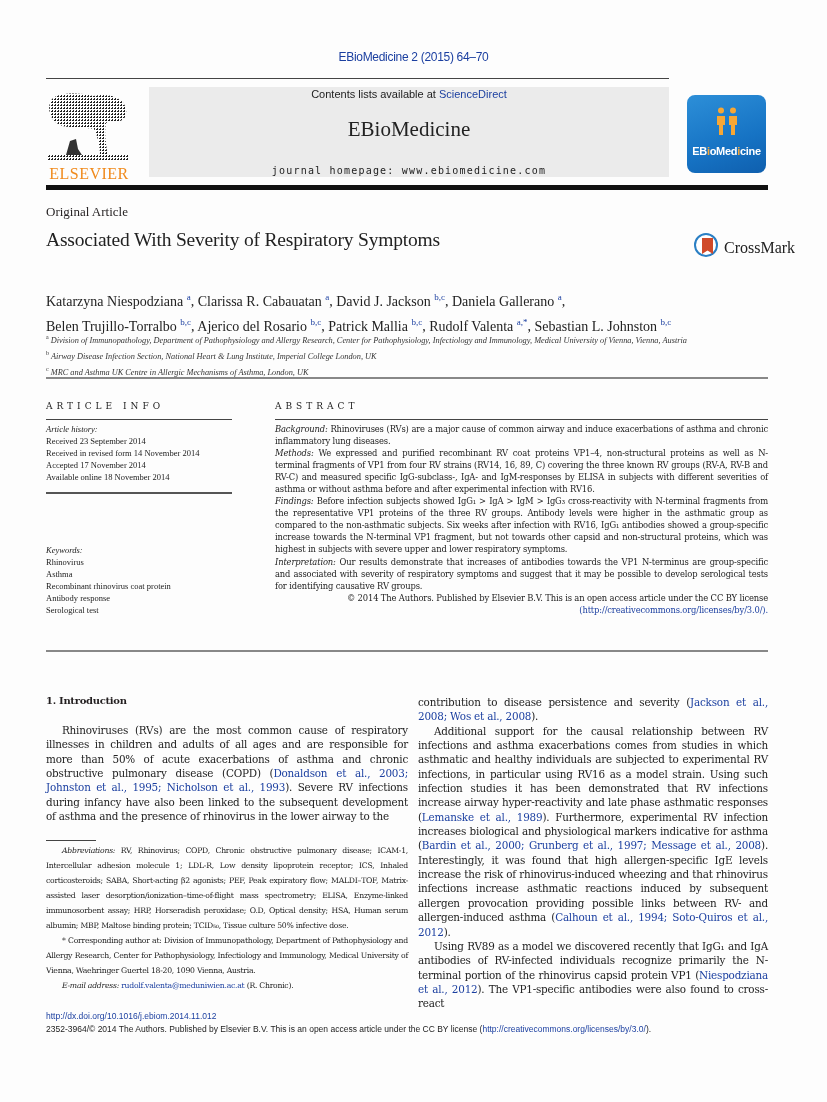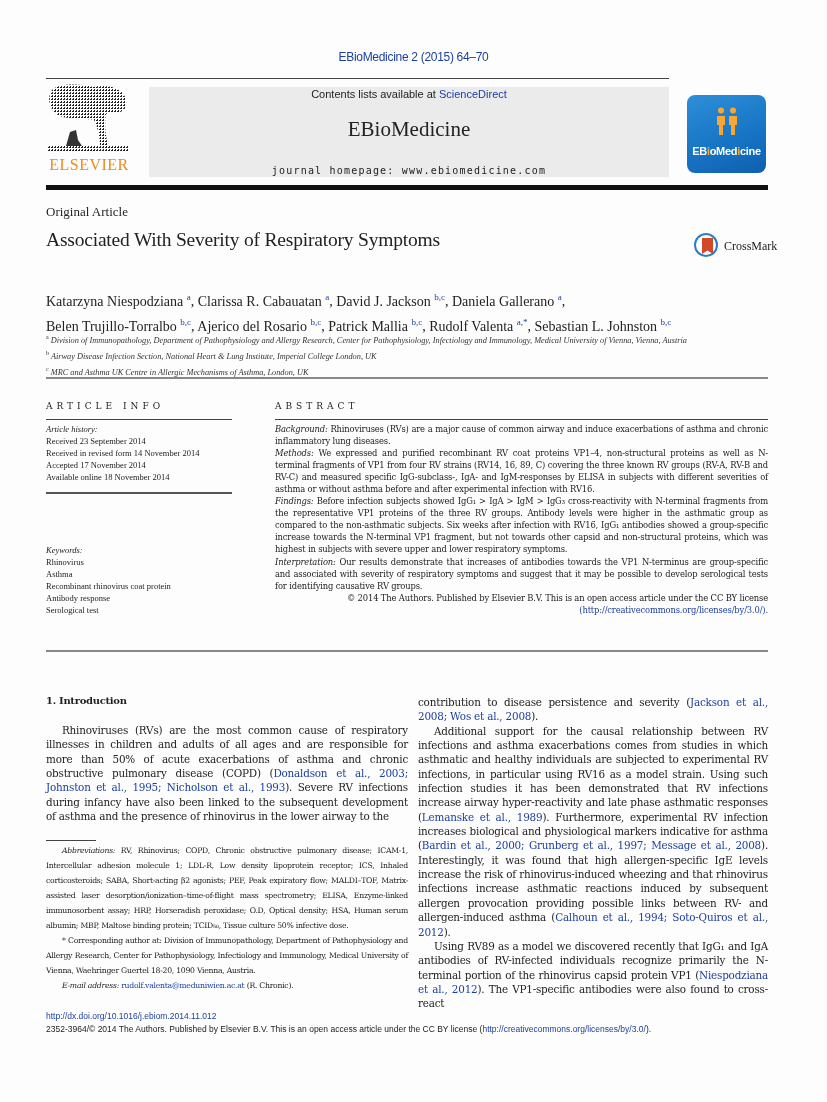--- a/index.html
+++ b/index.html
@@ -2,38 +2,38 @@
 <html><head>
 <meta charset="utf-8">
 <style>
   html, body { margin: 0; padding: 0; background: #fdfdfd; }
   body { width: 827px; height: 1102px; position: relative; overflow: hidden;
          font-family: "DejaVu Serif", serif; color: #231f20; }
   .abs { position: absolute; }
   a, .link { color: #1b3fa0; text-decoration: none; }
   .citation { font-size: 12px; font-family: "Liberation Sans", sans-serif; color: #1b3fa0; top: 50px; left: 0; width: 827px; text-align: center; letter-spacing: -0.3px; }
   .topline { top: 78px; left: 46px; width: 623px; height: 1px; background: #444; }
-  .elsevier-logo { top: 84px; left: 46px; width: 86px; height: 94px; }
+  .elsevier-logo { top: 93px; left: 46px; width: 86px; height: 94px; }
   .tree { position: absolute; left: 2px; top: 0; width: 80px; height: 72px; }
   .elsevier-word { position: absolute; left: 0; top: 72px; width: 86px; text-align: center; font-family: "Liberation Serif", serif; font-size: 16px; color: #f08a1c; letter-spacing: 0.5px; }
   .banner { top: 87px; left: 149px; width: 520px; height: 90px; background: #ebebeb; }
   .contents { top: 88px; left: 149px; width: 520px; text-align: center; font-family: "Liberation Sans", sans-serif; font-size: 11px; color: #222; }
   .journal-name { top: 117px; left: 149px; width: 520px; text-align: center; font-family: "Liberation Serif", serif; font-size: 21px; color: #222; }
   .homepage { top: 165px; left: 149px; width: 520px; text-align: center; font-family: "DejaVu Sans Mono", monospace; font-size: 10px; letter-spacing: 1.2px; color: #222; }
   .ebio-badge { top: 95px; left: 687px; width: 79px; height: 78px; border-radius: 8px; background: linear-gradient(160deg, #2d8fd8 0%, #1673c4 60%, #0f5fae 100%); }
   .badge-icon { position: absolute; left: 28px; top: 12px; width: 24px; height: 30px; }
   .badge-word { position: absolute; top: 50px; left: 0; width: 79px; text-align: center; font-family: "Liberation Sans", sans-serif; font-weight: bold; font-size: 11px; color: #fff; letter-spacing: -0.3px; }
   .badge-word .o { color: #f7a735; }
   .thickline { top: 185px; left: 46px; width: 722px; height: 5px; background: #111; }
   .article-type { top: 204px; left: 46px; font-family: "Liberation Serif", serif; font-size: 13px; }
   .title { top: 228px; left: 46px; width: 600px; font-family: "Liberation Serif", serif; font-size: 19.5px; line-height: 24px; color: #222; letter-spacing: -0.2px; }
   .crossmark { top: 233px; left: 694px; width: 80px; height: 26px; }
   .cm-circle { position: absolute; left: 0; top: 0; width: 24px; height: 24px; border-radius: 50%; border: 2px solid #2a7fc4; box-sizing: border-box; background: #fff; }
   .cm-bookmark { position: absolute; left: 6px; top: 3px; width: 11px; height: 16px; background: #d04a2a; clip-path: polygon(0 0,100% 0,100% 100%,50% 78%,0 100%); }
-  .cm-text { position: absolute; left: 30px; top: 6px; font-family: "Liberation Serif", serif; font-size: 12px; color: #222; }
+  .cm-text { position: absolute; left: 30px; top: 6px; font-family: "Liberation Serif", serif; font-size: 16px; color: #222; }
   .authors { top: 287px; left: 46px; width: 740px; font-family: "Liberation Serif", serif; font-size: 14px; line-height: 21px; color: #222; }
   .authors sup { color: #1b3fa0; font-size: 9px; }
   .affils { top: 331px; left: 46px; width: 740px; font-family: "Liberation Serif", serif; font-style: italic; font-size: 8.3px; line-height: 12px; color: #333; }
   .affils sup { font-style: normal; font-size: 6px; }
   .hr1 { top: 377px; left: 46px; width: 722px; height: 1.5px; background: #888; }
   .sec-head { font-family: "DejaVu Serif", serif; font-size: 9px; letter-spacing: 4px; color: #222; }
   .ai-head { top: 401px; left: 46px; }
   .ab-head { top: 401px; left: 275px; }
   .ai-rule1 { top: 419px; left: 46px; width: 186px; height: 1px; background: #444; }
   .ab-rule1 { top: 419px; left: 275px; width: 493px; height: 1px; background: #444; }

